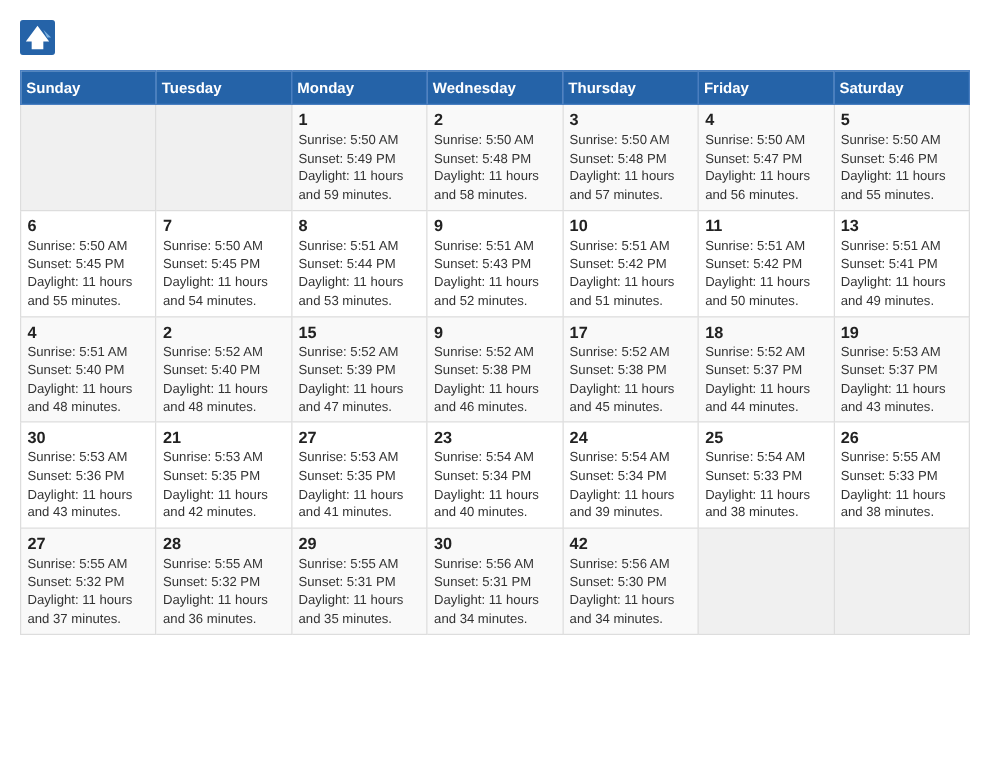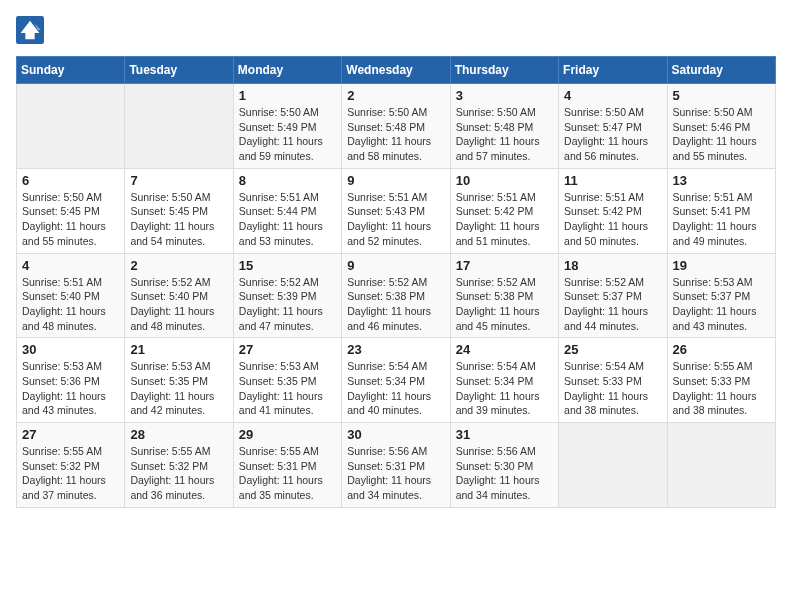--- a/index.html
+++ b/index.html
@@ -313,21 +313,21 @@
 Sunset: 5:31 PM
 Daylight: 11 hours and 35 minutes.</div>
         </td>
         <td>
           <span class="day-number">30</span>
           <div class="day-info" style="white-space: pre-line;">Sunrise: 5:56 AM
 Sunset: 5:31 PM
 Daylight: 11 hours and 34 minutes.</div>
         </td>
         <td>
-          <span class="day-number">31</span>
+          <span class="day-number">42</span>
           <div class="day-info" style="white-space: pre-line;">Sunrise: 5:56 AM
 Sunset: 5:30 PM
 Daylight: 11 hours and 34 minutes.</div>
         </td>
         <td class="empty-cell"></td>
         <td class="empty-cell"></td>
       </tr>
     </tbody>
 </table>
 

